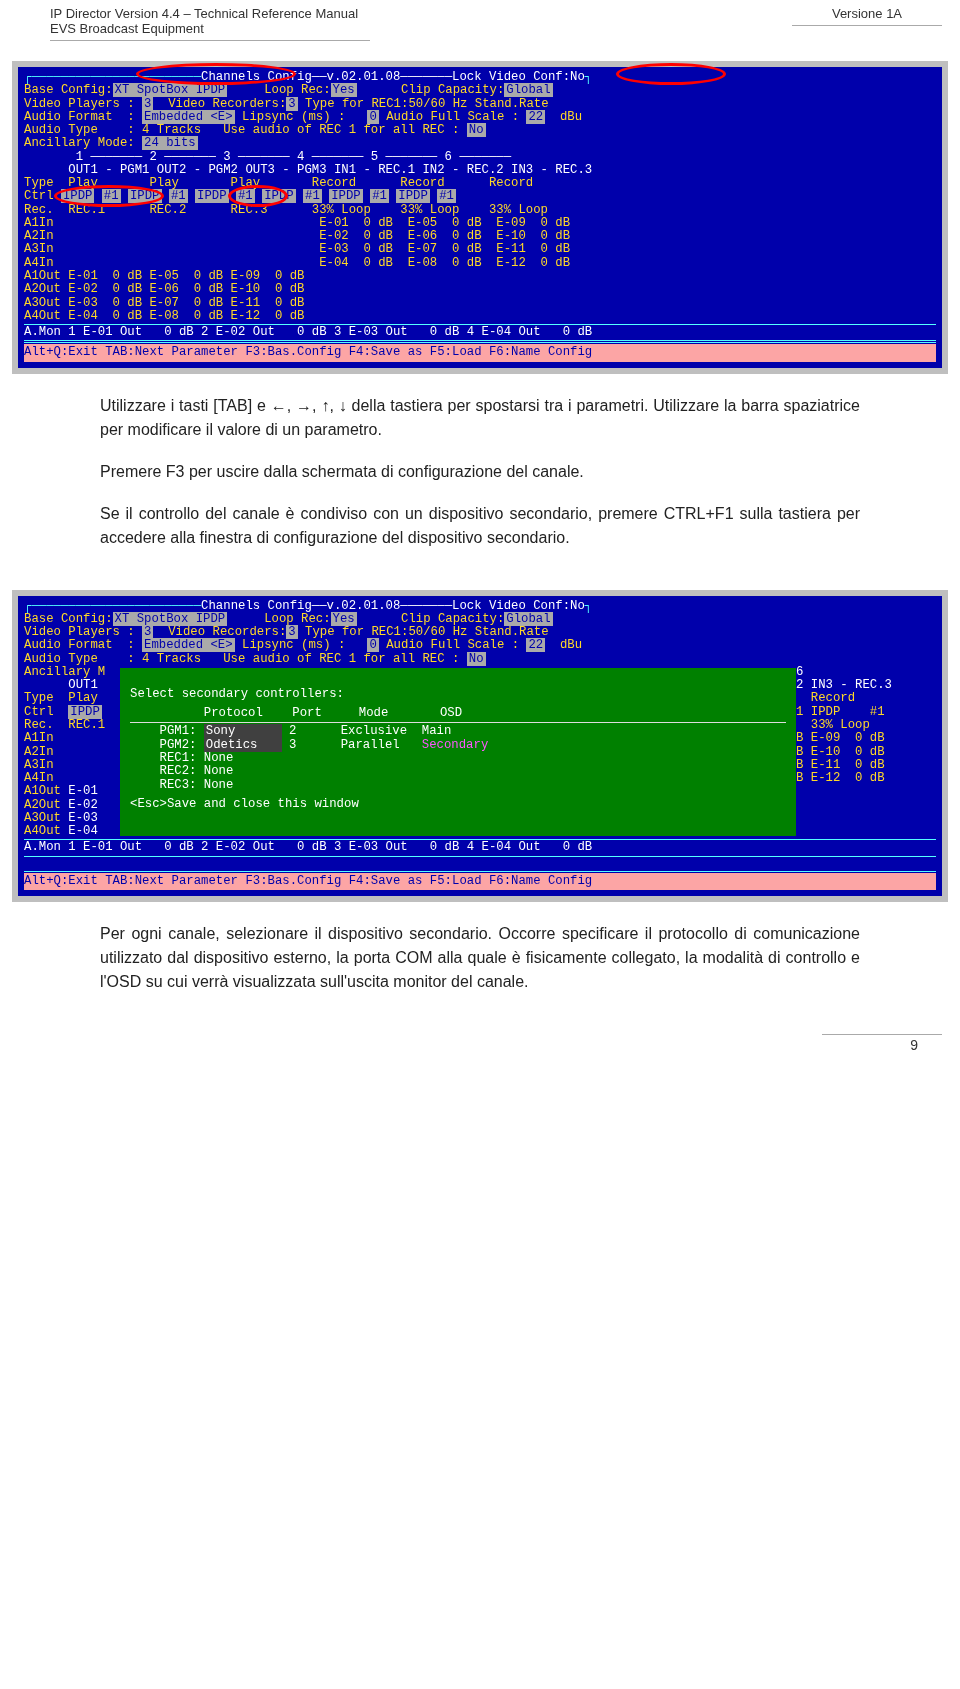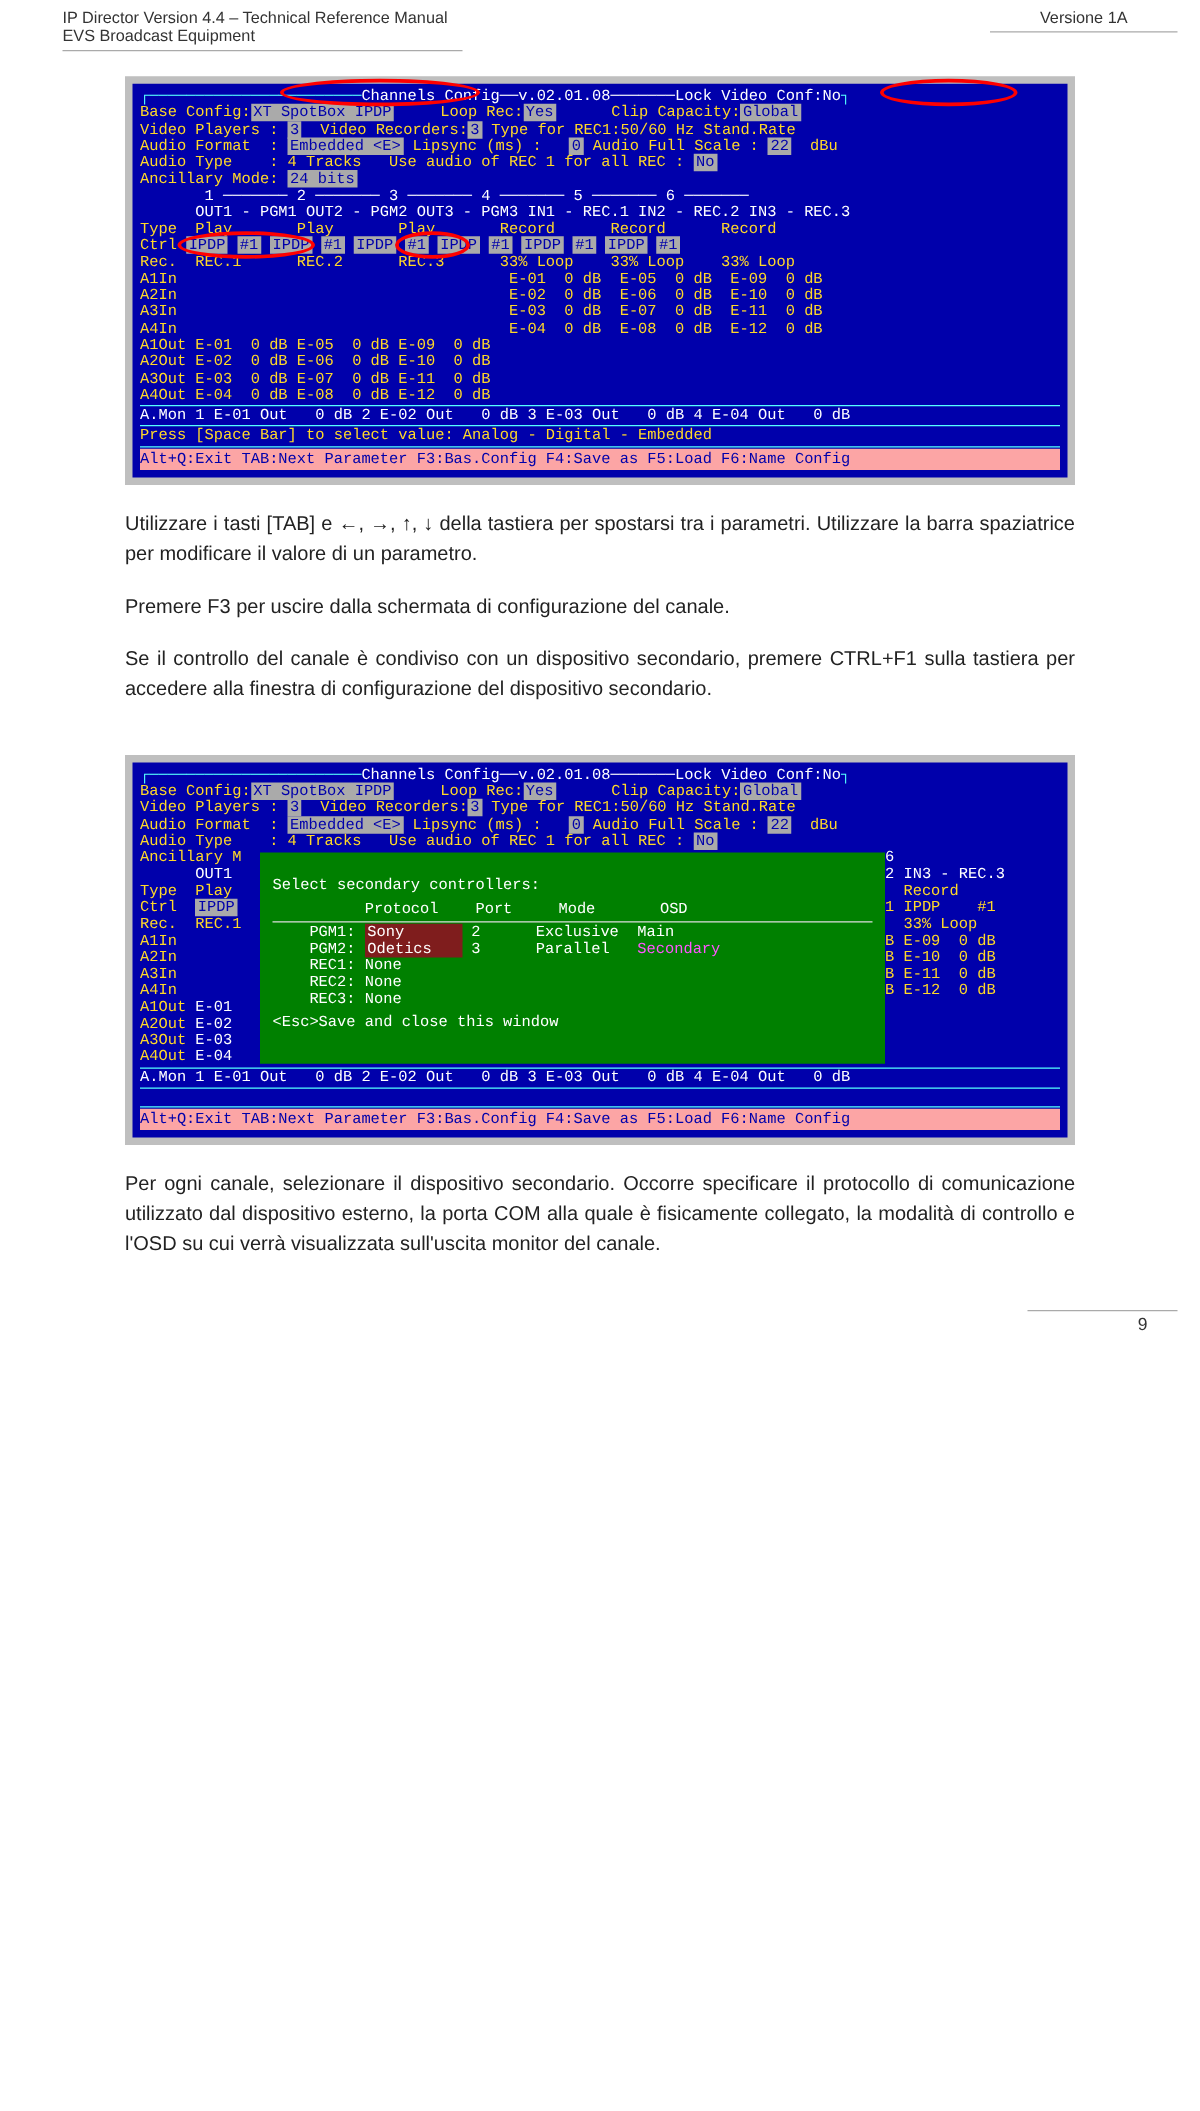--- a/index.html
+++ b/index.html
@@ -8,21 +8,21 @@
     background: #fff;
     font-family: Arial, sans-serif;
   }
   .page-header-outer { padding: 6px 18px 0 18px; }
   .header-row { display:flex; justify-content:space-between; font-size:13px; color:#333;margin-left:32px; }
   .header-underline { height:1px; background:#aaa; margin: 4px 0 0 auto; width: 150px; }
   .header-underline-full { height:1px; background:#aaa; margin-top:4px; width: 320px; }
 
   .screenshot {
     margin: 20px auto;
-    width: 760px;
+    width: 936px;
     background: #bfbfbf;
     padding: 6px;
   }
   .term {
     background: #0000ab;
     color: #ffd828;
     font-family: "Courier New", monospace;
     font-size: 12.3px;
     line-height: 1.08;
     padding: 4px 6px 6px 6px;
@@ -41,21 +41,21 @@
     white-space: pre;
   }
   .green-box {
     background: #008000;
     color: #dddddd;
     padding: 20px 10px;
     margin: 2px 0;
     font-size: 12.3px;
   }
   .green-box .w { color: #ffffff; }
-  .green-box .sel2 { color: #ffffff; background: #7f1d1d; padding: 0 2px; }
+  .green-box .sel2 { color: #ffffff; background: #404040; padding: 0 2px; }
   .green-box .mag { color: #ff55ff; }
   .svg-circle { position: absolute; border: 3px solid #ff0000; border-radius: 50%; background: transparent; }
 
   .body-text {
     width: 760px;
     margin: 20px auto 40px auto;
     font-size: 16px;
     line-height: 1.5;
     color: #222;
     text-align: justify;
@@ -112,21 +112,20 @@
     <div class="row">A2In                                    E-02  0 dB  E-06  0 dB  E-10  0 dB</div>
     <div class="row">A3In                                    E-03  0 dB  E-07  0 dB  E-11  0 dB</div>
     <div class="row">A4In                                    E-04  0 dB  E-08  0 dB  E-12  0 dB</div>
     <div class="row">A1Out E-01  0 dB E-05  0 dB E-09  0 dB</div>
     <div class="row">A2Out E-02  0 dB E-06  0 dB E-10  0 dB</div>
     <div class="row">A3Out E-03  0 dB E-07  0 dB E-11  0 dB</div>
     <div class="row">A4Out E-04  0 dB E-08  0 dB E-12  0 dB</div>
     <div class="hr-thin"></div>
     <div class="row white">A.Mon 1 E-01 Out   0 dB 2 E-02 Out   0 dB 3 E-03 Out   0 dB 4 E-04 Out   0 dB</div>
     <div class="hr-thin"></div>
-    <div class="row">Press [Space Bar] to select value: Analog - Digital - Embedded</div>
     <div class="hr-thin"></div>
     <div class="footer-bar">Alt+Q:Exit TAB:Next Parameter F3:Bas.Config F4:Save as F5:Load F6:Name Config</div>
   </div>
 </div>
 
 <div class="body-text">
   <p>Utilizzare i tasti [TAB] e ←, →, ↑, ↓ della tastiera per spostarsi tra i parametri. Utilizzare la barra spaziatrice per modificare il valore di un parametro.</p>
   <p>Premere F3 per uscire dalla schermata di configurazione del canale.</p>
   <p>Se il controllo del canale è condiviso con un dispositivo secondario, premere CTRL+F1 sulla tastiera per accedere alla finestra di configurazione del dispositivo secondario.</p>
 </div>

